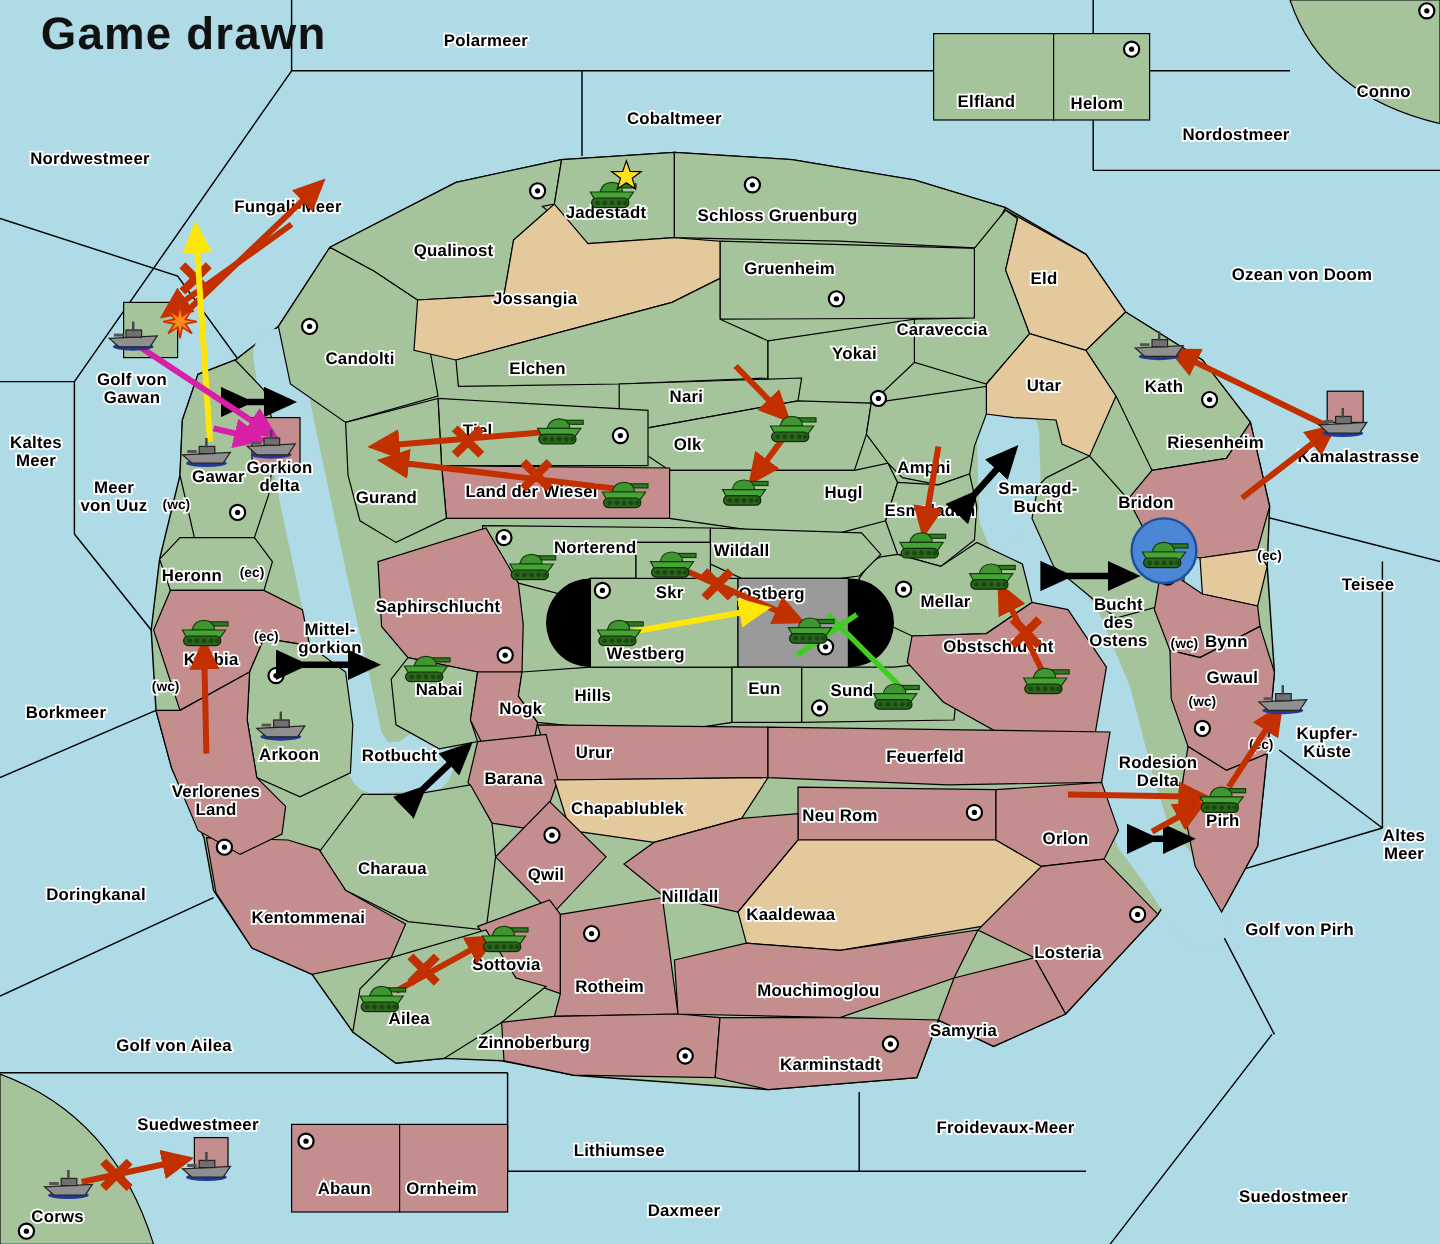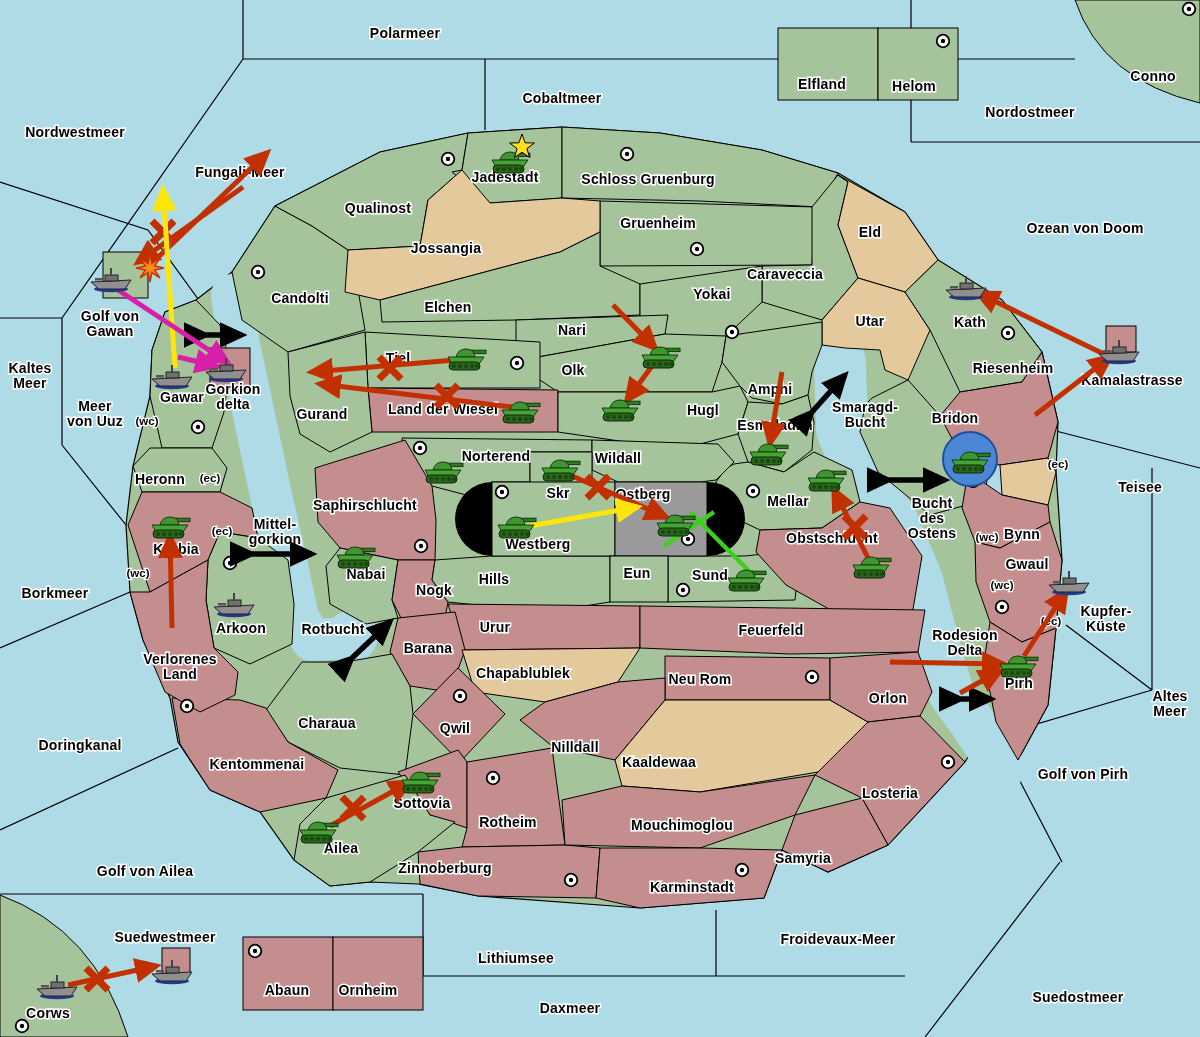--- a/index.html
+++ b/index.html
@@ -405,13 +405,14 @@
         <use href="#sym-fleet" x="212" y="592" width="46" height="26"></use>
         <use href="#sym-fleet" x="944" y="275" width="46" height="26"></use>
         <use href="#sym-fleet" x="1097" y="339" width="46" height="26"></use>
         <use href="#sym-fleet" x="1047" y="570" width="46" height="26"></use>
         <use href="#sym-fleet" x="35" y="974" width="46" height="26"></use>
         <use href="#sym-fleet" x="150" y="959" width="46" height="26"></use>
         <polygon points="164.0,268.0 154.6,269.9 159.9,277.9 151.9,272.6 150.0,282.0 148.1,272.6 140.1,277.9 145.4,269.9 136.0,268.0 145.4,266.1 140.1,258.1 148.1,263.4 150.0,254.0 151.9,263.4 159.9,258.1 154.6,266.1" fill="#ff8c1a" stroke="#cc3300" stroke-width="1.5"></polygon>
         <polygon points="522.0,134.0 525.1,142.8 534.4,143.0 526.9,148.6 529.6,157.5 522.0,152.2 514.4,157.5 517.1,148.6 509.6,143.0 518.9,142.8" fill="#ffe020" stroke="#000" stroke-width="1"></polygon>
       </g>
 </svg>
+<div id="title">Game drawn</div>
 </div>
 
 </body></html>

